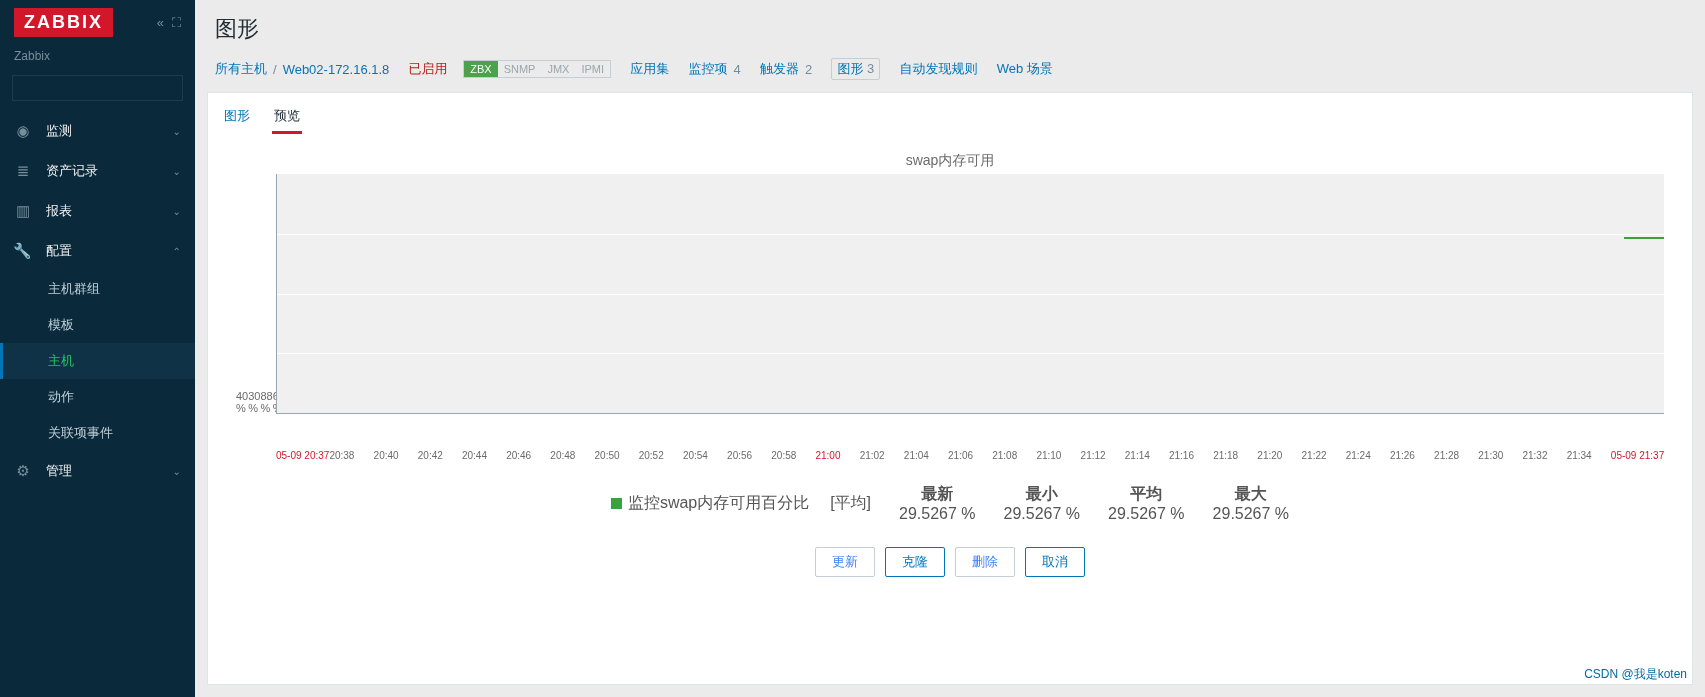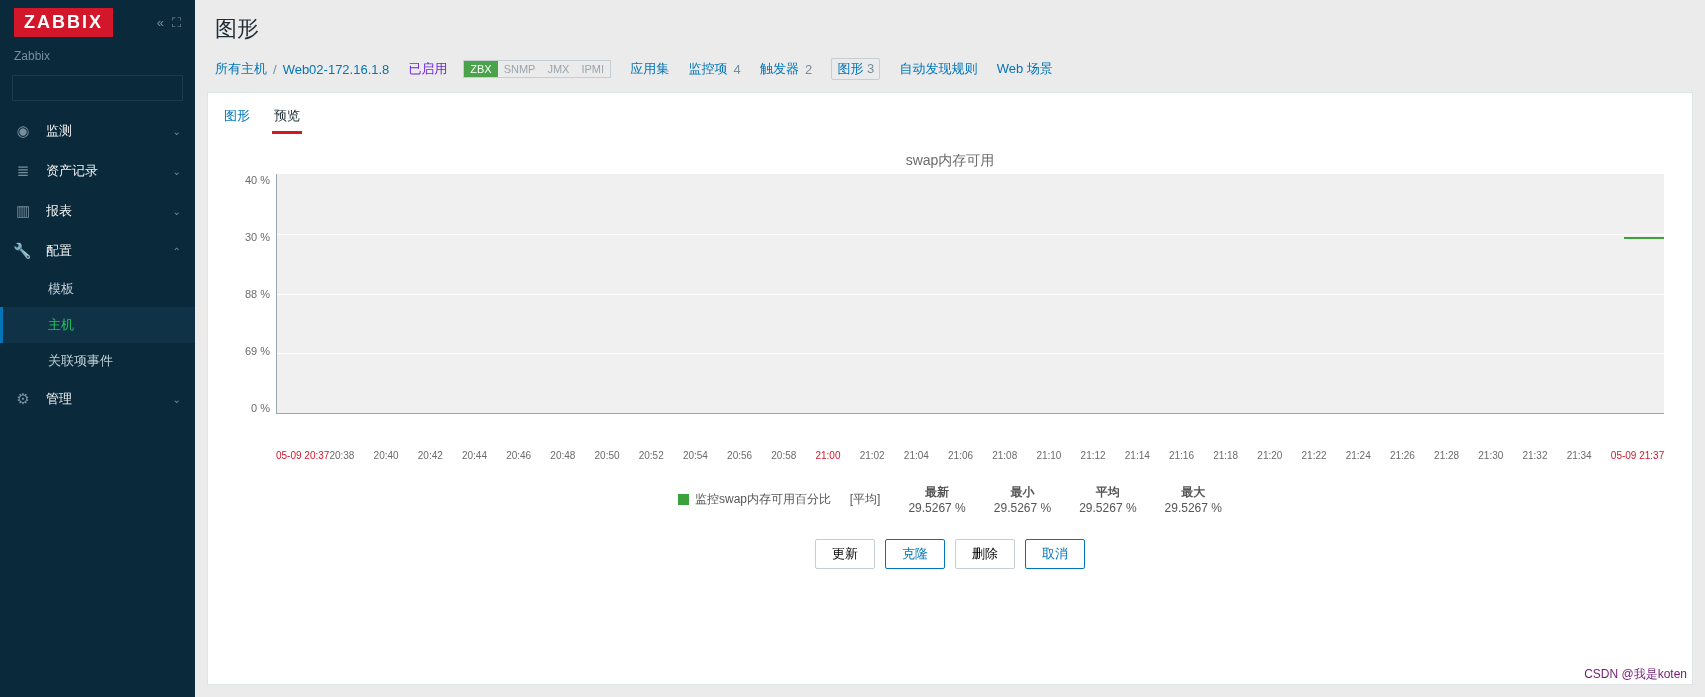--- a/index.html
+++ b/index.html
@@ -17,53 +17,53 @@
 .sub{background:#0a2a3c}
 .sub .sub-item{padding:9px 14px 9px 48px;cursor:pointer;color:#c0d0d8}
 .sub .sub-item.act{background:#0f3246;border-left:3px solid #0275b8;padding-left:45px;color:#22c55e}
 .collapse-icons{margin-left:auto;display:flex;gap:8px;color:#768d9b;font-size:13px}
 
 .main{flex:1;display:flex;flex-direction:column;background:#ebebeb;overflow:hidden}
 .title{font-size:22px;padding:14px 20px 10px;color:#1f2c33}
 .nav-row{display:flex;align-items:center;gap:6px;padding:4px 20px 12px;font-size:13px;flex-wrap:wrap}
 .nav-row a{color:#0275b8;text-decoration:none;cursor:pointer}
 .nav-row .sep{color:#768d9b}
-.en-badge{color:#6d28d9}
+.en-badge{color:#b91c1c}
 .pbox{display:inline-flex;border:1px solid #c4ced4}
 .pbox span{padding:2px 6px;font-size:11px;color:#9aa6ad}
 .pbox .zbx{background:#4aa24a;color:#fff}
 .graph-badge{border:1px solid #c4ced4;border-radius:2px;padding:1px 5px}
 .cnt{color:#768d9b}
 
 .content{background:#fff;margin:0 12px 12px;padding:0;border:1px solid #dfe4e7;flex:1;display:flex;flex-direction:column}
 .tabs{display:flex;padding:8px 14px 0;gap:20px;font-size:13px}
 .tabs .tab{padding:6px 2px;cursor:pointer;color:#0275b8}
 .tabs .tab.act{color:#1f2c33;border-bottom:3px solid #d2172a}
 
 .chart-wrap{padding:18px 28px 0;flex:1;display:flex;flex-direction:column}
 .ch-title{text-align:center;color:#6b6b6b;font-size:14px;margin-bottom:4px}
 .plot-row{display:flex}
-.yaxis{width:40px;display:flex;flex-direction:column;justify-content:space-between;align-items:flex-end;padding-right:6px;font-size:11px;color:#6b6b6b;height:240px}
+.yaxis{width:40px;display:flex;flex-direction:row;justify-content:space-between;align-items:flex-end;padding-right:6px;font-size:11px;color:#6b6b6b;height:240px}
 .plot{flex:1;height:240px;background:#f0f0f0;border-left:1px solid #9aa6ad;border-bottom:1px solid #9aa6ad;position:relative}
 .gline{position:absolute;left:0;right:0;border-top:1px solid #fff}
 .data-line{position:absolute;right:0;width:40px;border-top:2px solid #3aa23a}
 .xaxis{display:flex;margin-left:40px;font-size:10px;color:#6b6b6b;padding-top:4px;height:60px}
 .xtick{transform:rotate(-90deg);transform-origin:left top;width:12px;white-space:nowrap;position:relative;top:32px}
 .xaxis .red{color:#d2172a}
-.leg-row{display:flex;justify-content:center;gap:28px;font-size:12px;color:#555;padding:10px 0}
+.leg-row{display:flex;justify-content:center;gap:28px;font-size:16px;color:#555;padding:10px 0}
 .leg-col{text-align:center}
 .leg-h{font-weight:bold}
 .leg-name{display:flex;align-items:center;gap:6px}
 .sq{width:11px;height:11px;background:#3aa23a}
 
 .btns{display:flex;gap:10px;padding:14px 0 18px;justify-content:center}
 .btn{padding:5px 16px;font-size:13px;border:1px solid #0275b8;background:#fff;color:#0275b8;border-radius:2px;cursor:pointer}
-.btn.dis{border-color:#c4ced4;color:#000000;cursor:default}
-
-.wm{position:fixed;right:18px;bottom:14px;color:#701a75;font-size:12px}
+.btn.dis{border-color:#c4ced4;color:#3b82f6;cursor:default}
+
+.wm{position:fixed;right:18px;bottom:14px;color:#0369a1;font-size:12px}
 </style>
 </head>
 <body>
 
 <div class="sidebar">
   <div class="logo-row">
     <span class="logo">ZABBIX</span>
     <span class="collapse-icons">
       <span>«</span>
       <span>⛶</span>
@@ -89,22 +89,24 @@
     <span class="nav-icon">▥</span>
     <span>报表</span>
     <span class="chev">⌄</span>
   </div>
   <div class="nav-item">
     <span class="nav-icon">🔧</span>
     <span>配置</span>
     <span class="chev">⌃</span>
   </div>
   <div class="sub">
+    <div class="sub-item">主机群组</div>
     <div class="sub-item">模板</div>
     <div class="sub-item act">主机</div>
+    <div class="sub-item">动作</div>
     <div class="sub-item">关联项事件</div>
   </div>
   <div class="nav-item">
     <span class="nav-icon">⚙</span>
     <span>管理</span>
     <span class="chev">⌄</span>
   </div>
 </div>
 
 <div class="main">

